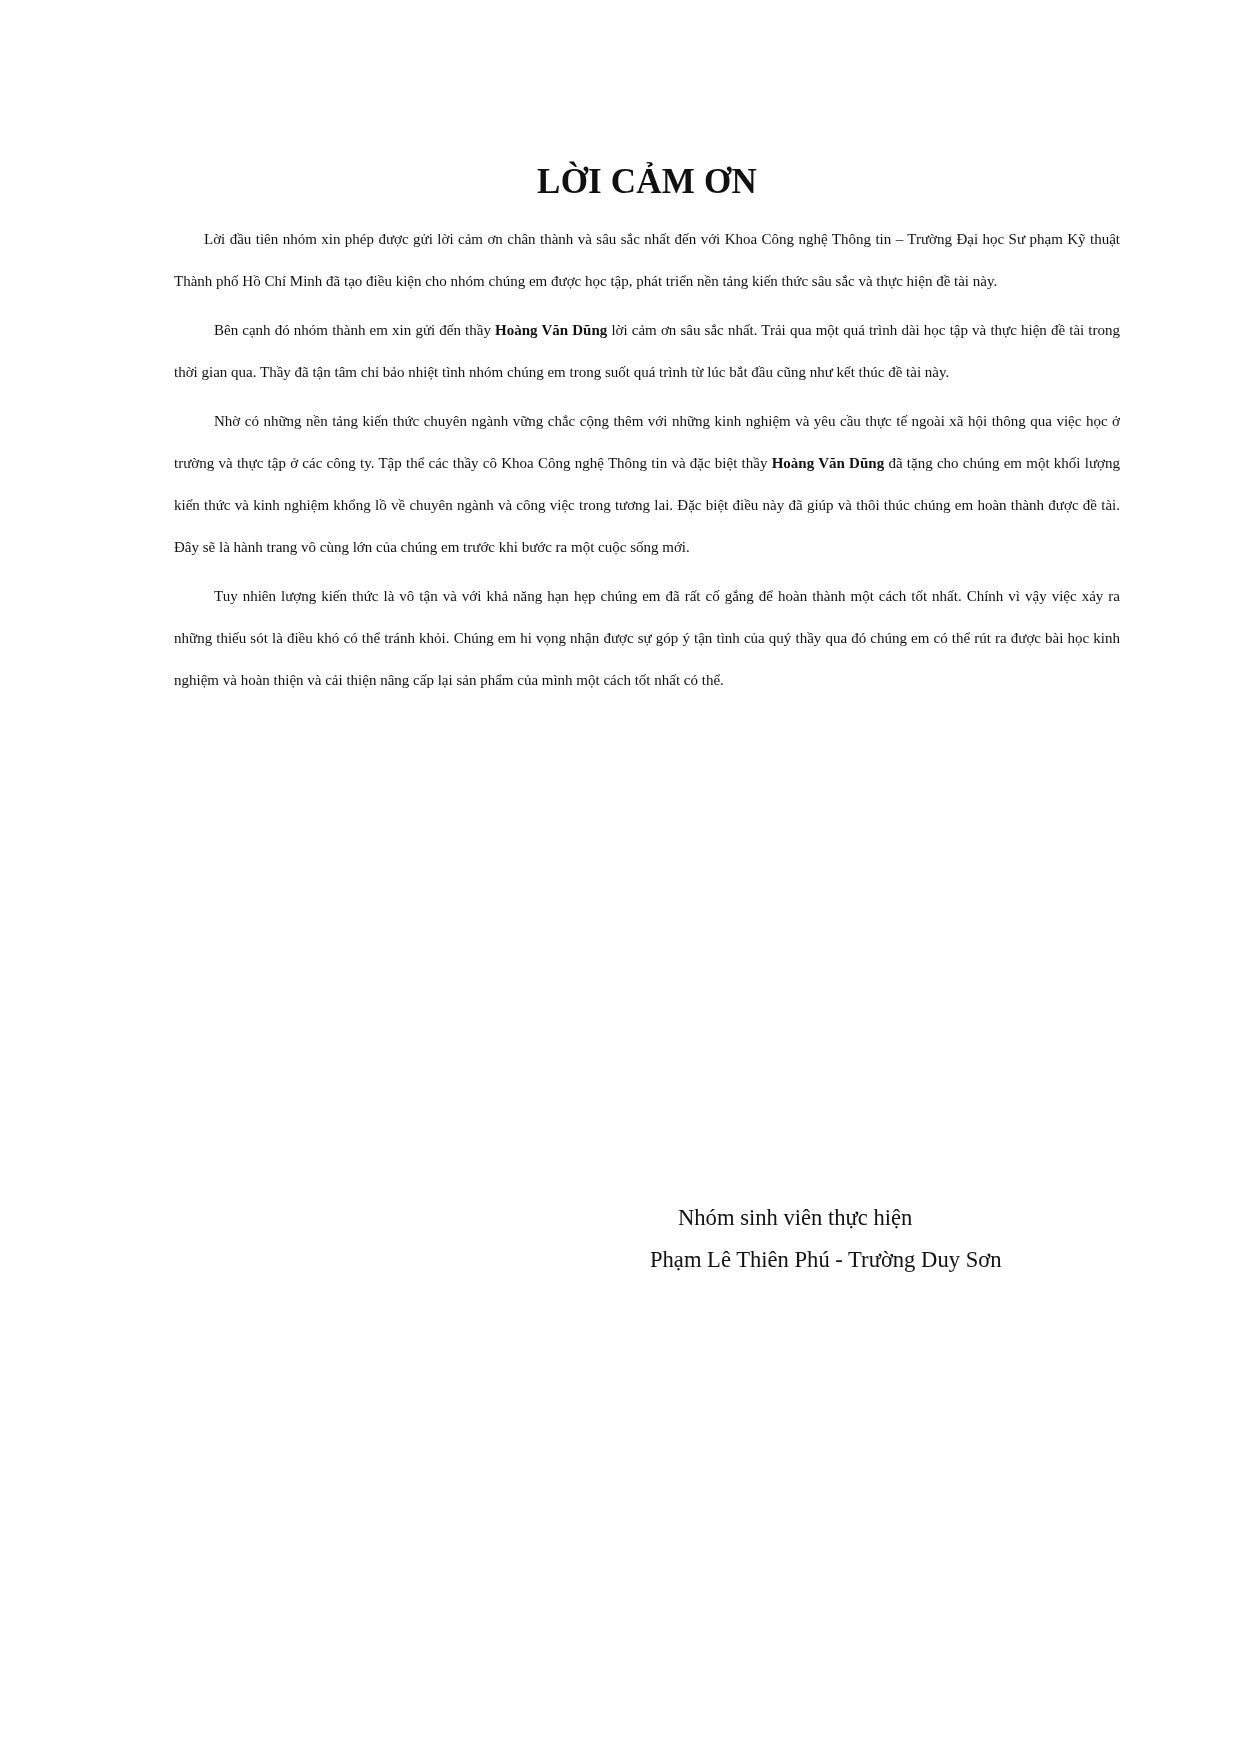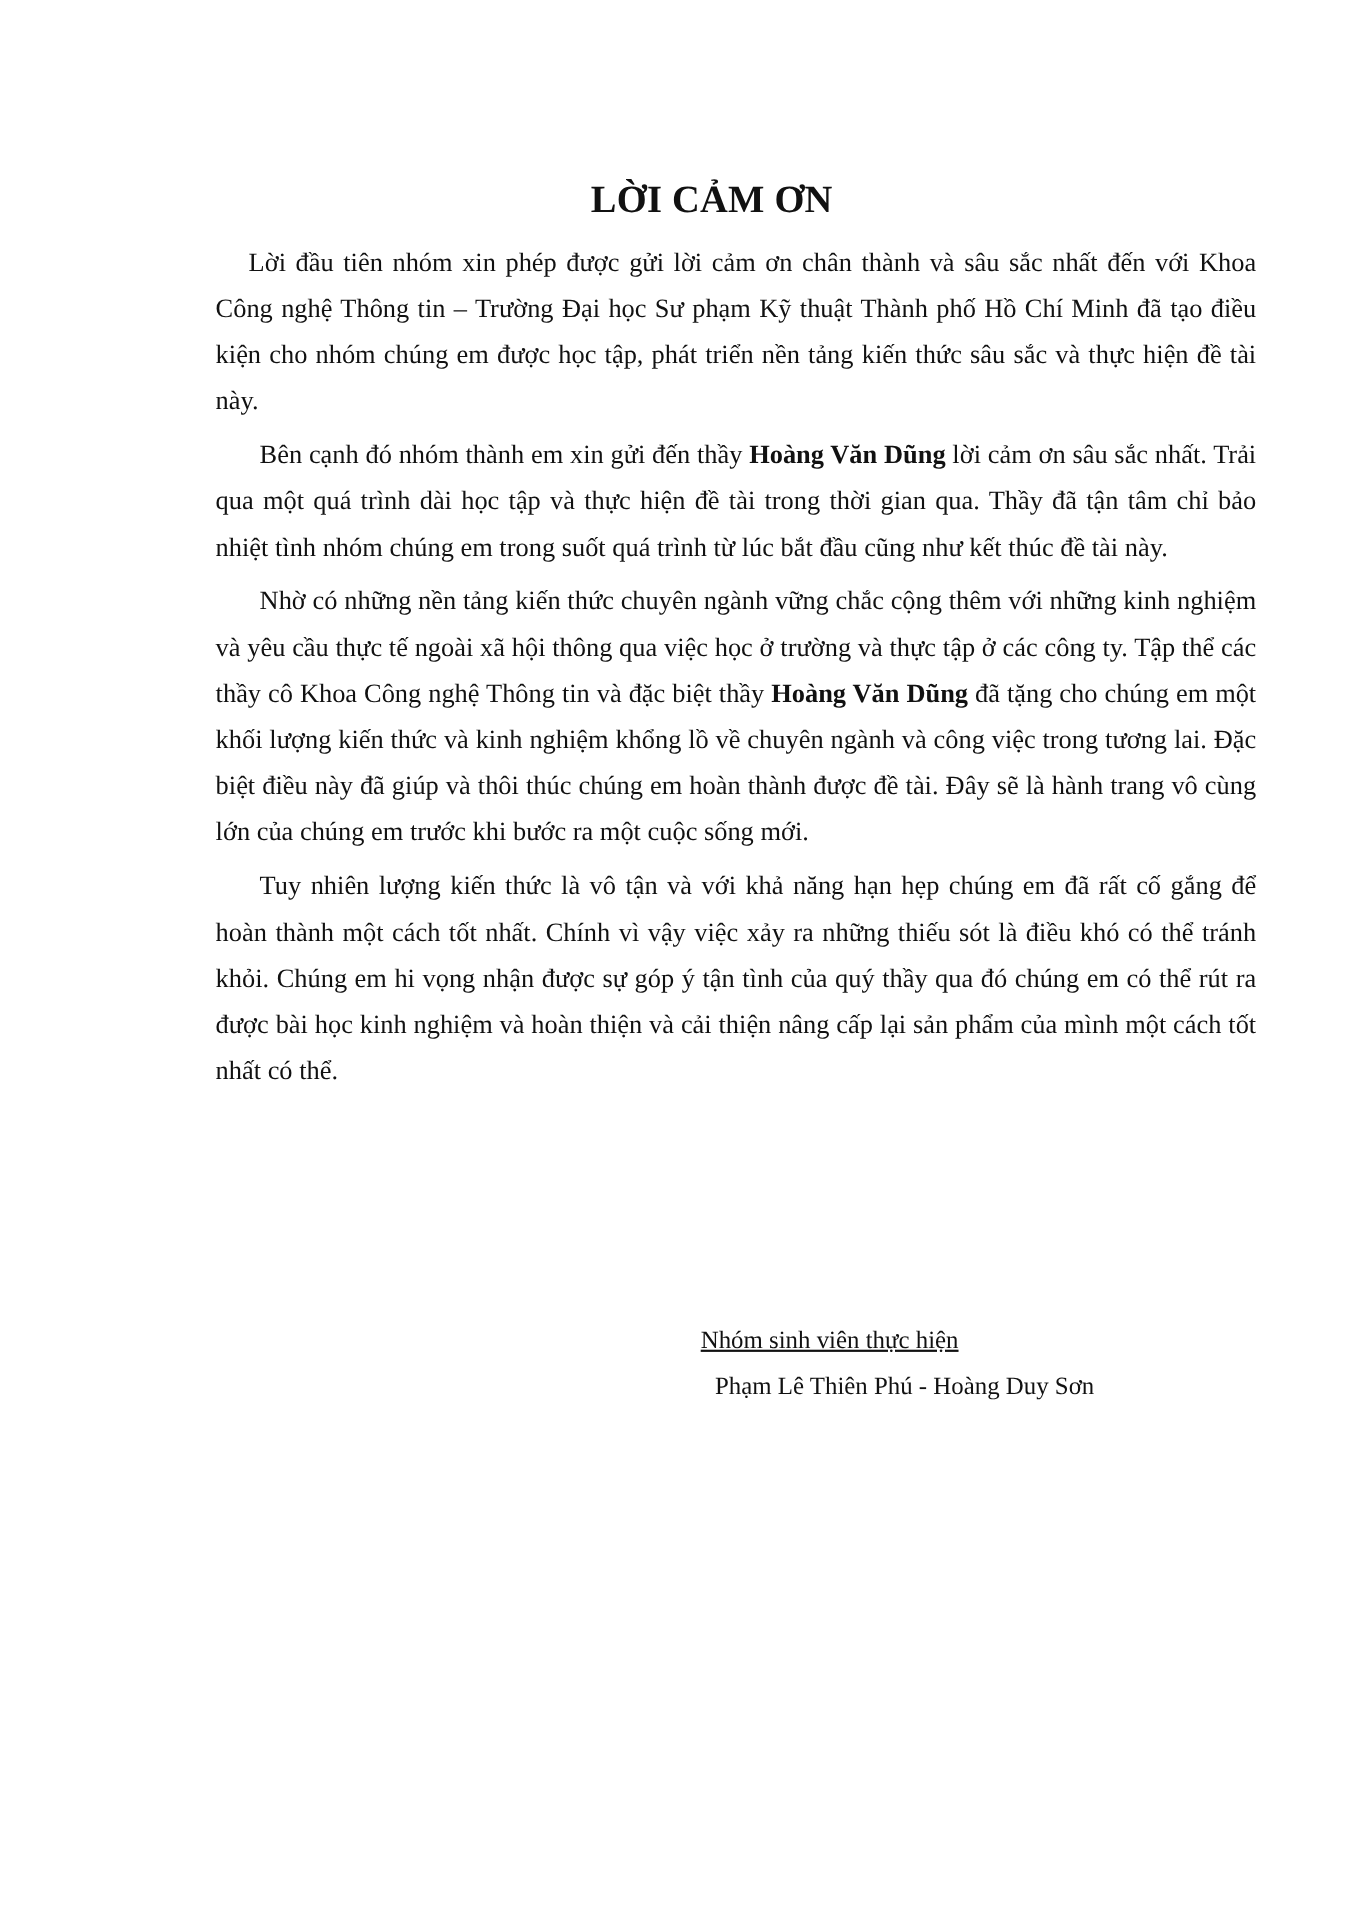--- a/index.html
+++ b/index.html
@@ -30,23 +30,22 @@
       font-weight: bold;
       font-size: 35px;
       letter-spacing: 0.2px;
       margin: 0;
     }
     .body-text {
       position: absolute;
       top: 218px;
       left: 0;
       width: 946px;
-      font-size: 24px;
+      font-size: 15px;
       line-height: 42px;
-      margin-left: 22px;
     }
     .para {
       margin: 0 0 7px 0;
       text-align: justify;
       text-indent: 40px;
     }
     .para.first {
       text-indent: 30px;
     }
     .para b {
@@ -63,22 +62,21 @@
       width: 946px;
       font-size: 22.6px;
       line-height: 42px;
     }
     .sig-line {
       display: block;
       white-space: nowrap;
     }
     .sig-group {
       position: absolute;
-      left: 463px;
-      text-decoration: underline;
+      left: 504px;
     }
     .sig-names {
       position: absolute;
       left: 476px;
       top: 42px;
     }
   </style>
 </head>
 <body>
 
@@ -95,15 +93,15 @@
     <p class="para">
       <span>Nhờ có những nền tảng kiến thức chuyên ngành vững chắc cộng thêm với những kinh nghiệm và yêu cầu thực tế ngoài xã hội thông qua việc học ở trường và thực tập ở các công ty. Tập thể các thầy cô Khoa Công nghệ Thông tin và đặc biệt thầy </span><b>Hoàng Văn Dũng</b><span> đã tặng cho chúng em một khối lượng kiến thức và kinh nghiệm khổng lồ về chuyên ngành và công việc trong tương lai. Đặc biệt điều này đã giúp và thôi thúc chúng em hoàn thành được đề tài. Đây sẽ là hành trang vô cùng lớn của chúng em trước khi bước ra một cuộc sống mới.</span>
     </p>
     <p class="para">
       <span>Tuy nhiên lượng kiến thức là vô tận và với khả năng hạn hẹp chúng em đã rất cố gắng để hoàn thành một cách tốt nhất. Chính vì vậy việc xảy ra những thiếu sót là điều khó có thể tránh khỏi. Chúng em hi vọng nhận được sự góp ý tận tình của quý thầy qua đó chúng em có thể rút ra được bài học kinh nghiệm và hoàn thiện và cải thiện nâng cấp lại sản phẩm của mình một cách tốt nhất có thể.</span>
     </p>
   </div>
 
   <div class="signature">
     <span class="sig-line sig-group">Nhóm sinh viên thực hiện</span>
-    <span class="sig-line sig-names">Phạm Lê Thiên Phú - Hoàng Duy Sơn</span>
+    <span class="sig-line sig-names">Phạm Lê Thiên Phú - Trường Duy Sơn</span>
   </div>
 </div>
 
 </body></html>

